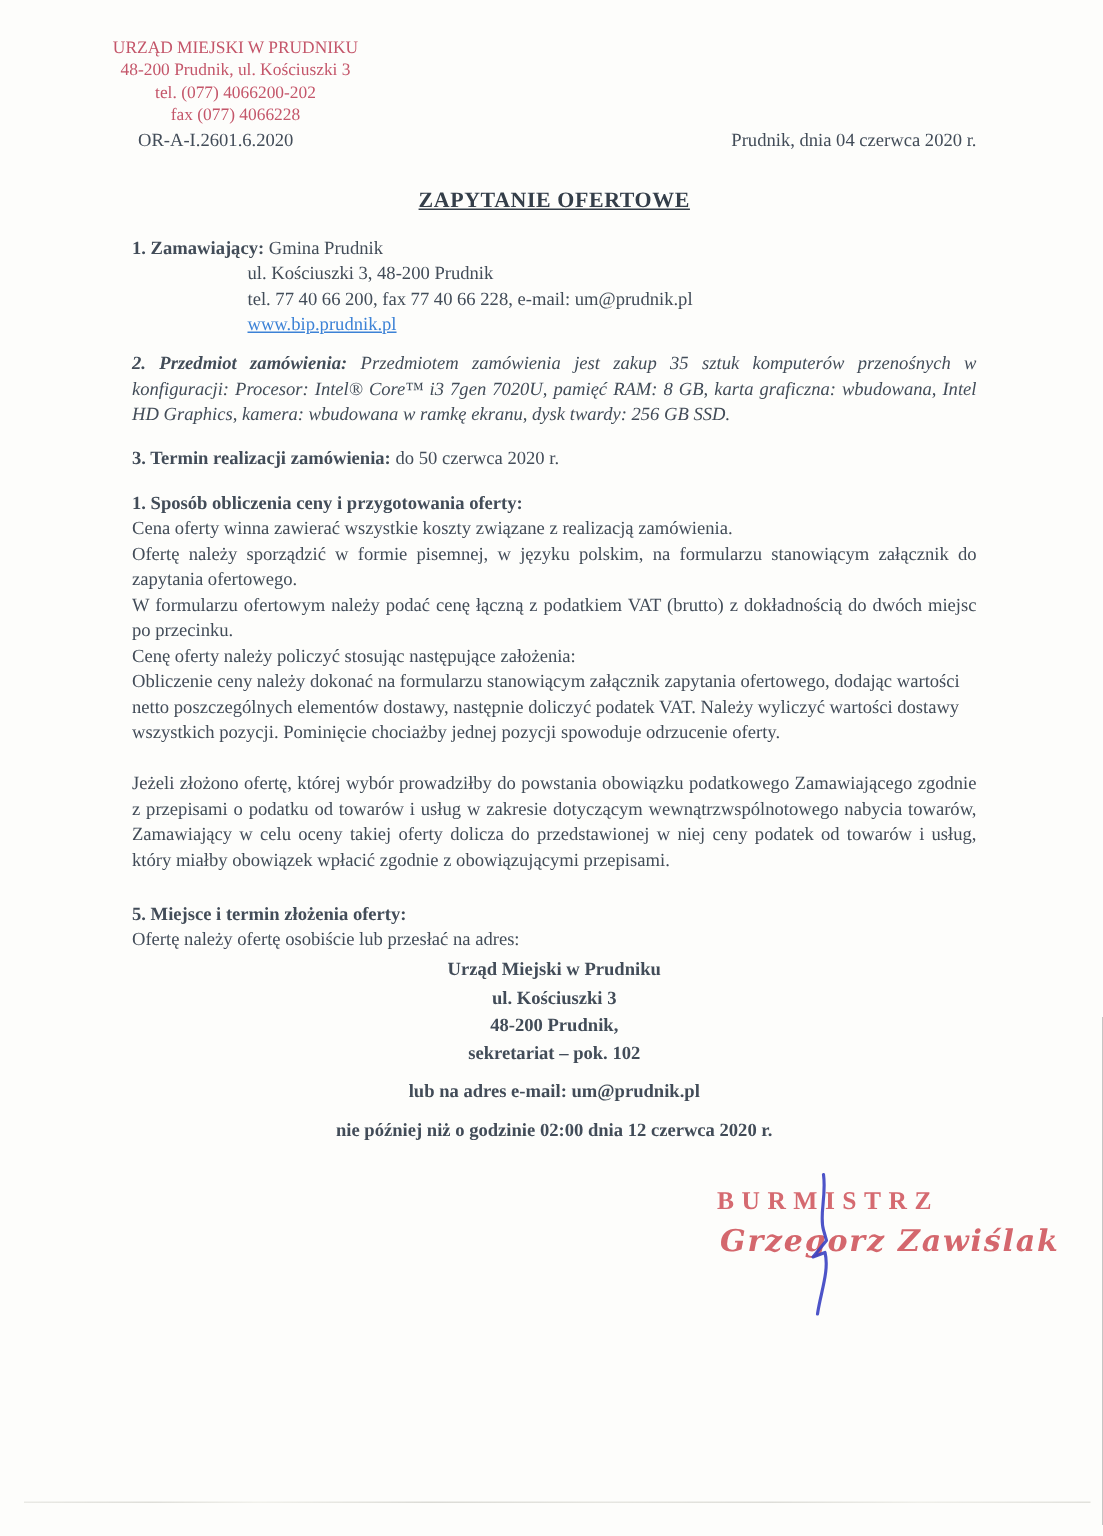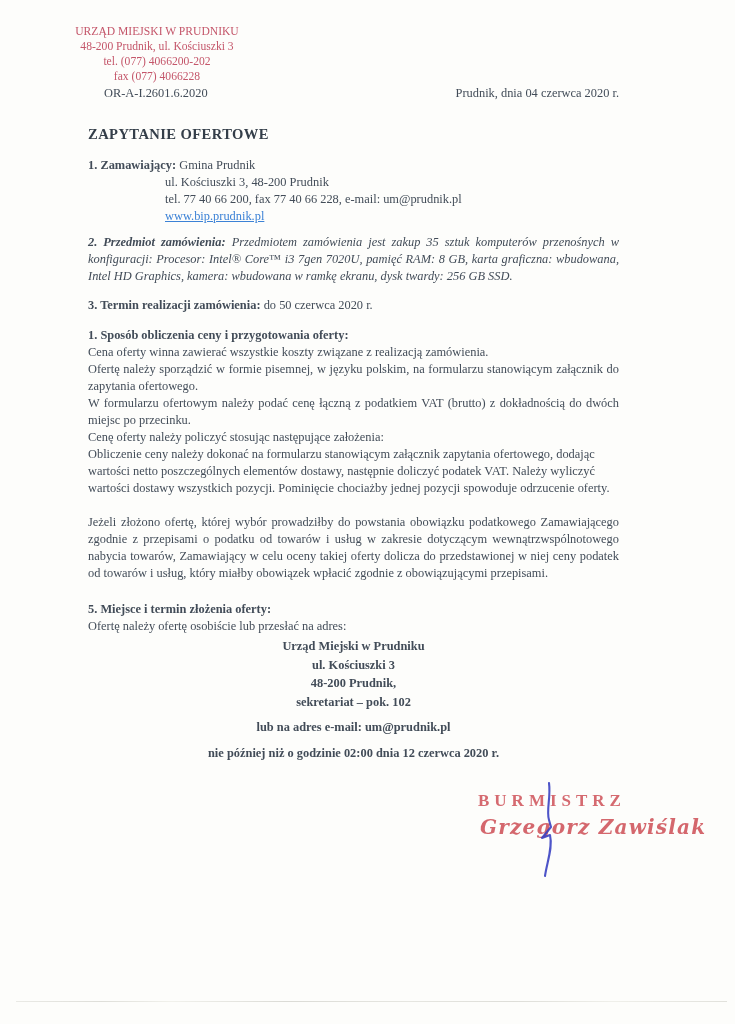--- a/index.html
+++ b/index.html
@@ -16,49 +16,50 @@
     width:735px;height:1024px;
     margin:0 auto;
     background:#fdfdfb;
     font-family:"Liberation Serif","DejaVu Serif",serif;
     font-size:12.4px;
     line-height:17px;
     color:var(--body-text);
     overflow:hidden;
     box-sizing:border-box;
   }
-  .content{padding:24px 116px 0 88px;}
+  .content{padding:24px 84px 0 88px;}
   p{margin:0;}
   .j{text-align:justify;}
   .b{font-weight:bold;}
   .center{text-align:center;}
 
   
   .letterhead{
     margin-left:-26px;
     width:190px;
     text-align:center;
     color:var(--letterhead-red);
     font-size:11.6px;
     line-height:15px;
   }
   .ref-row{
     display:flex;
     justify-content:space-between;
     margin-top:1px;
   }
-  .ref-row .ref{margin-left:16px;}
+  .ref-row .ref{margin-left:4px;}
 
   .title{
     margin:24px 0 0 0;
-    text-align:left;
+    text-align:center;
     font-size:14.6px;
     font-weight:bold;
     letter-spacing:.4px;
     color:#343e49;
+    text-decoration:underline;
   }
 
   .intro{margin-top:32px;text-indent:30px;}
 
   .sec1{margin-top:14px;}
   .sec1 .addr{margin-left:77px;}
   .link{
     color:var(--link-blue);
     text-decoration:underline;
     cursor:pointer;

